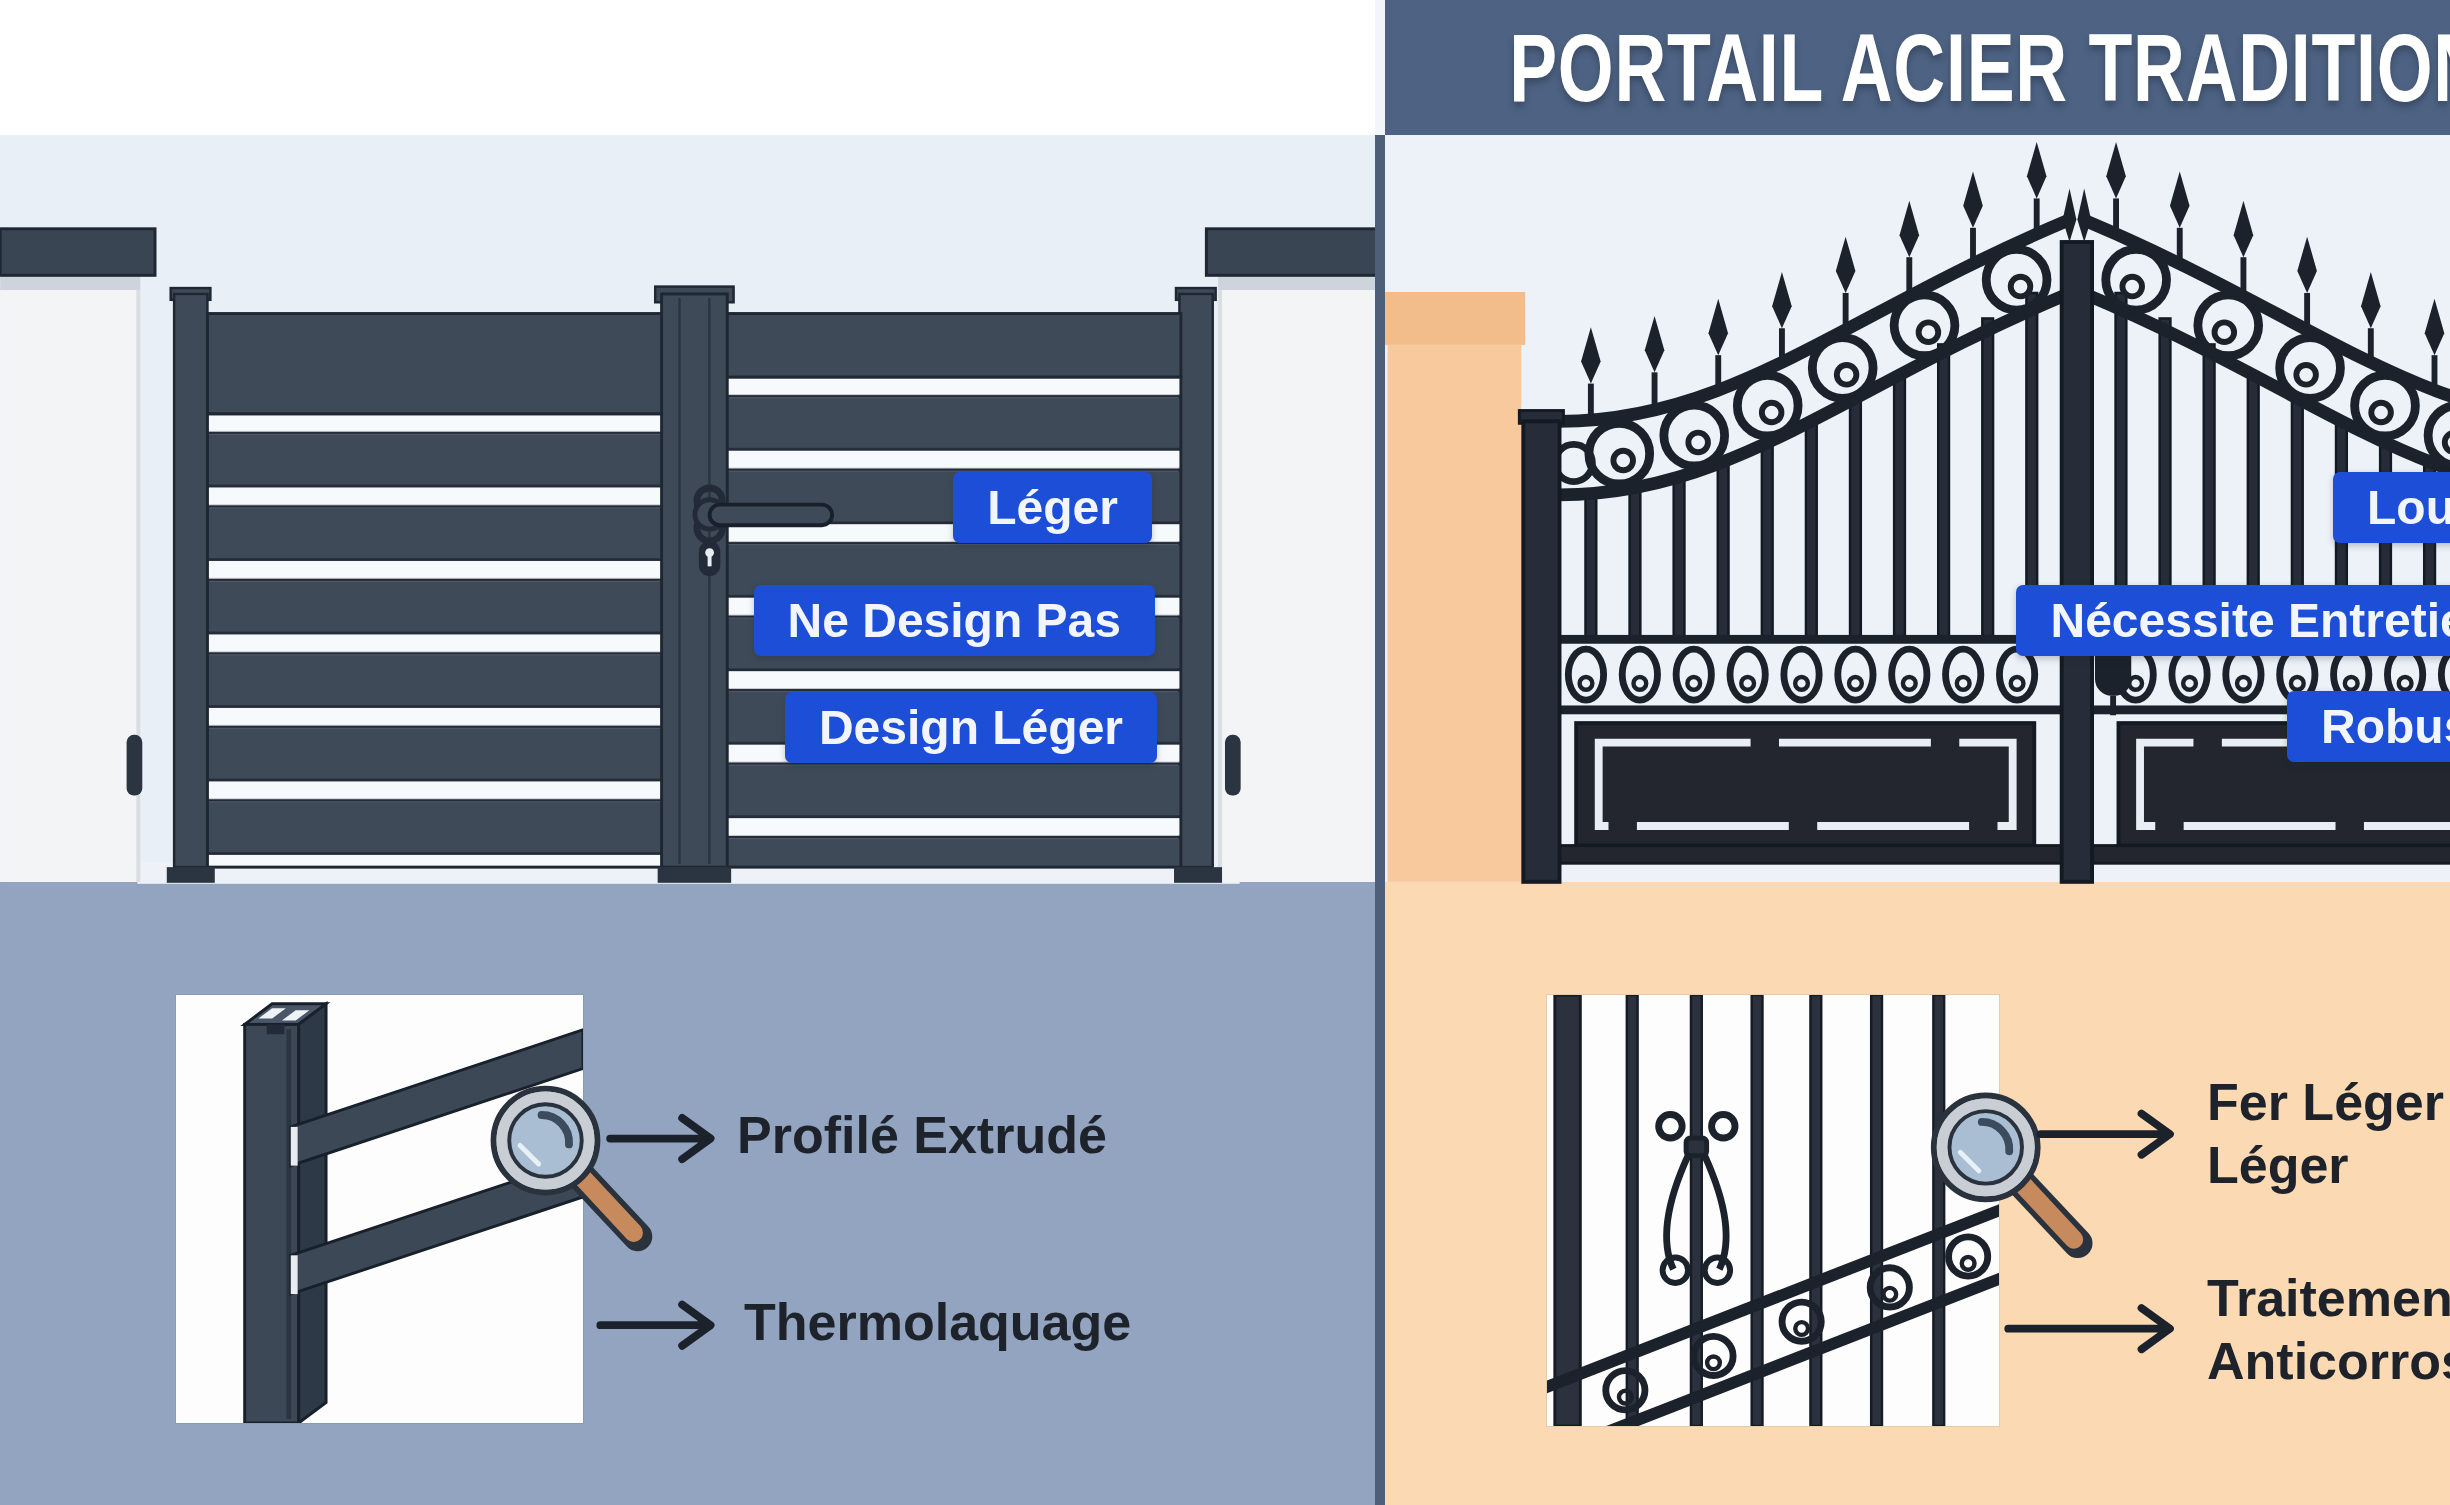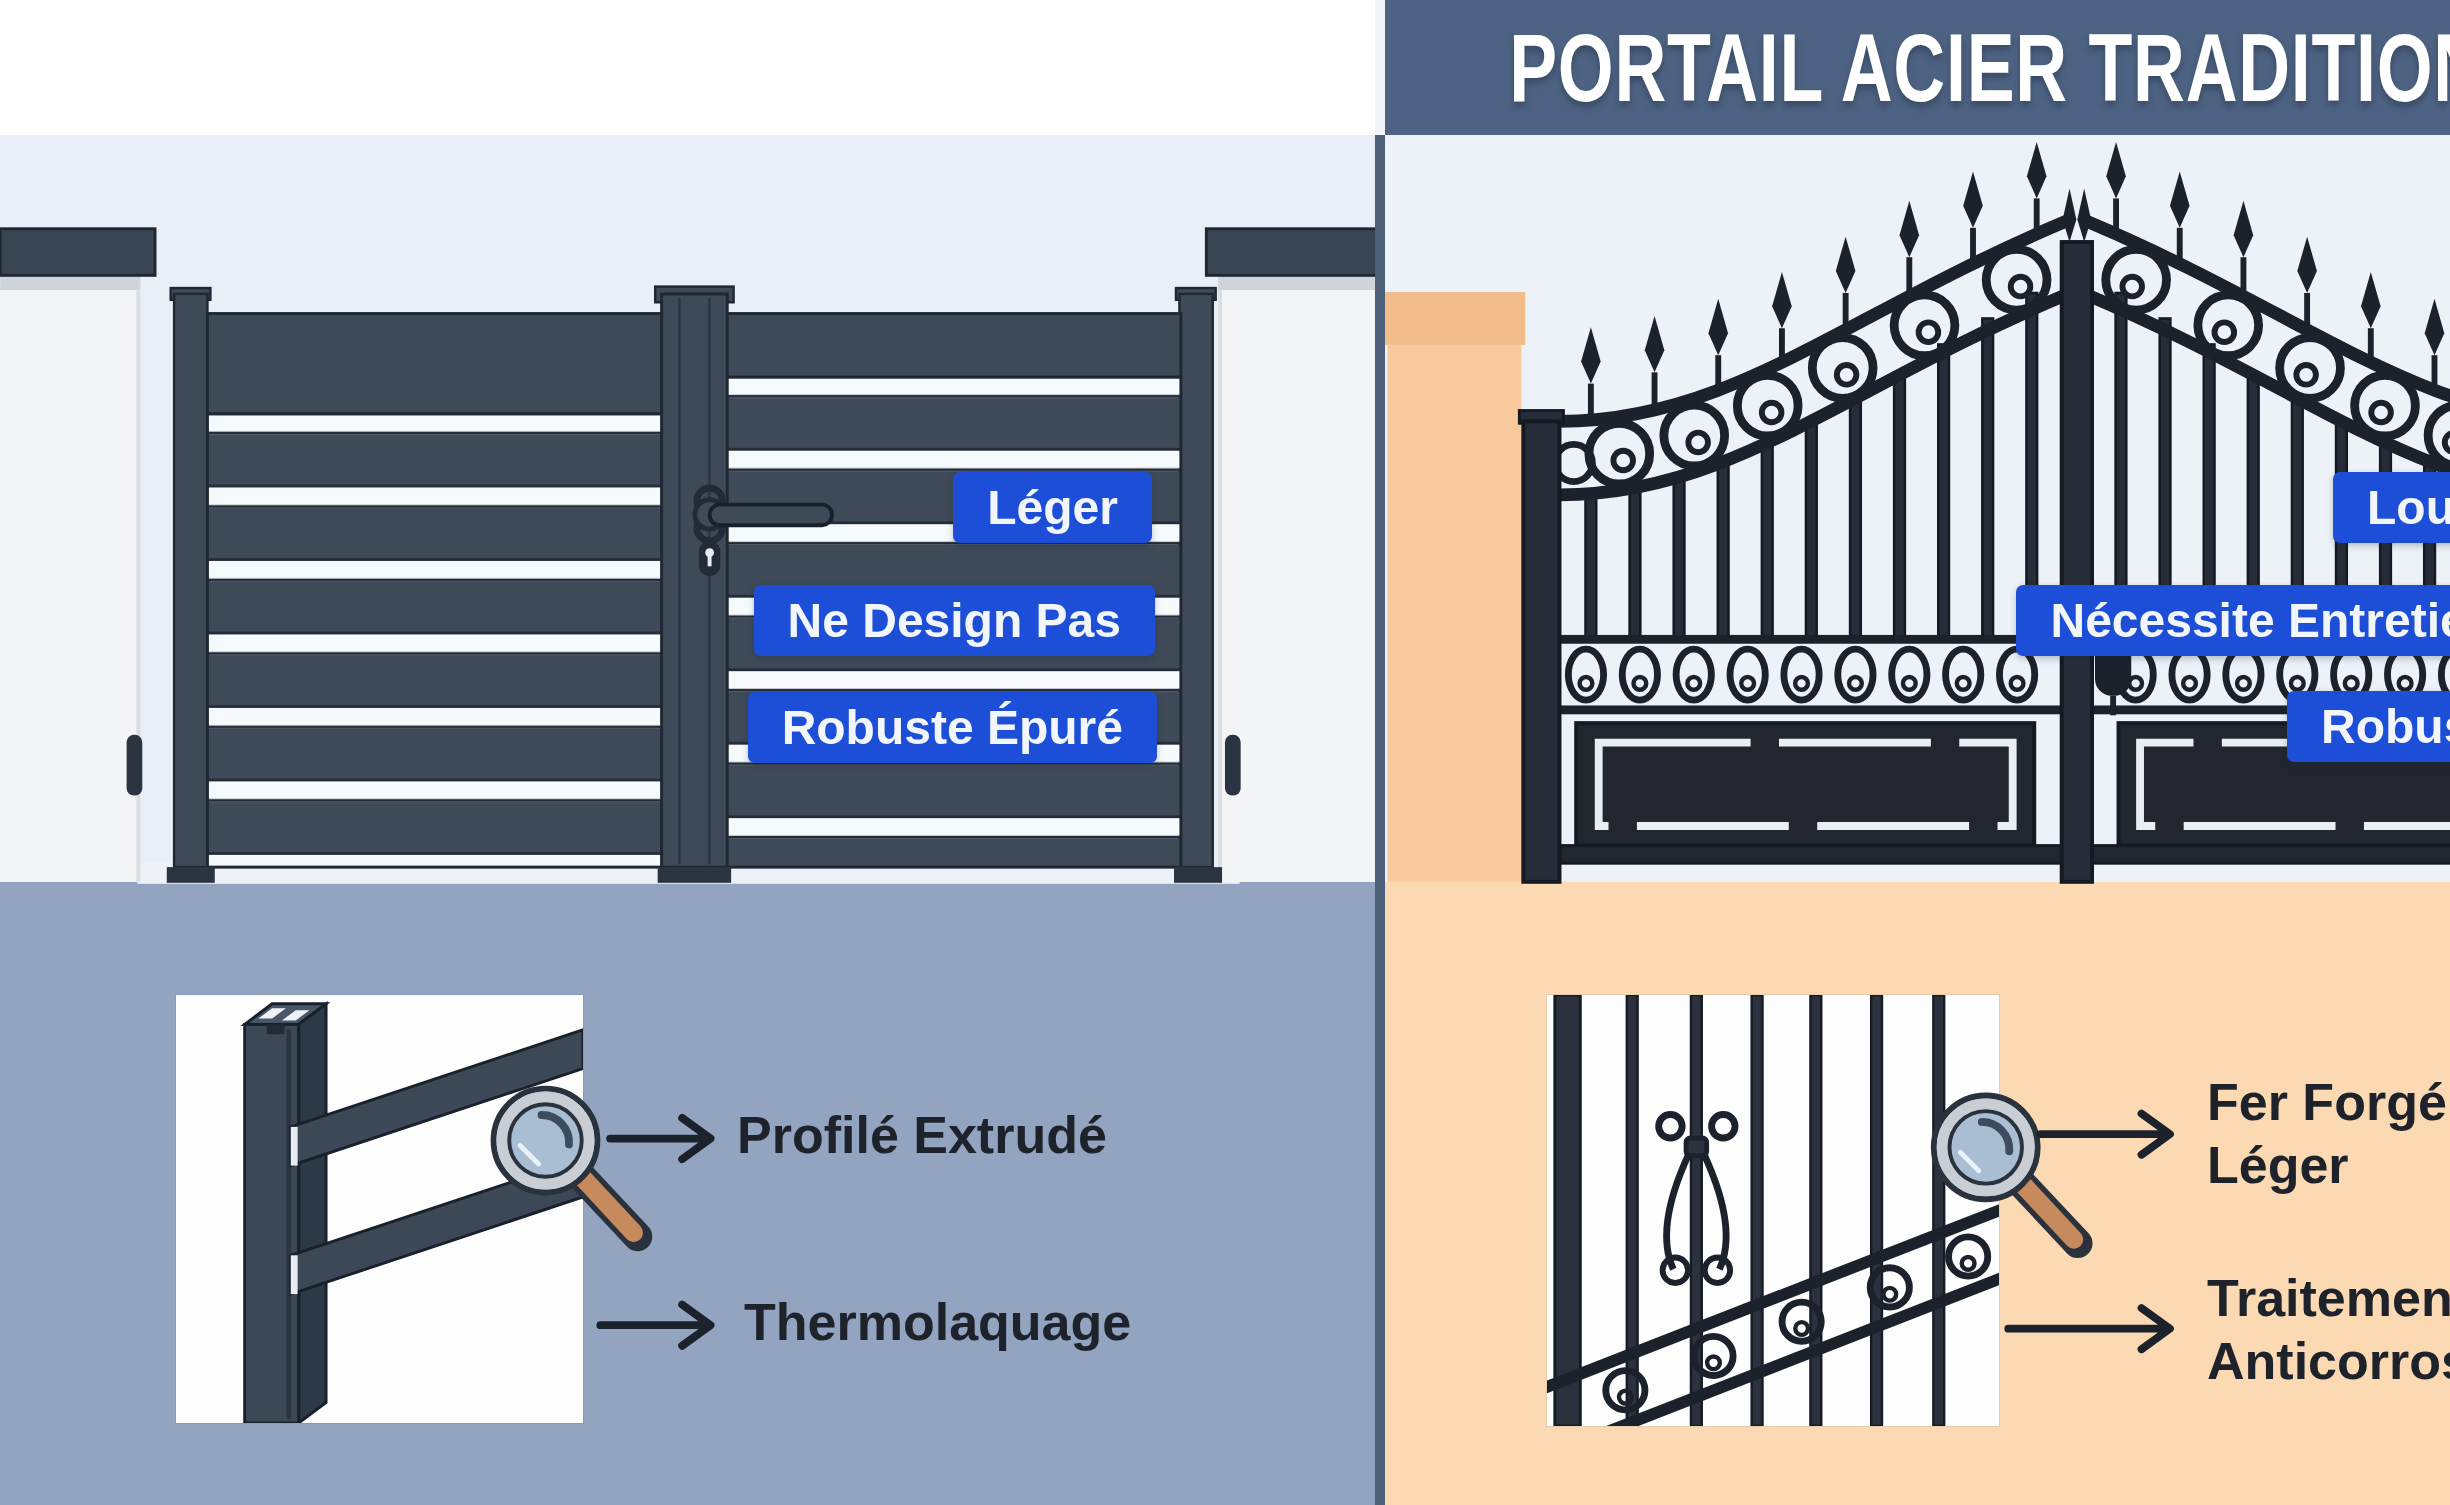--- a/index.html
+++ b/index.html
@@ -151,21 +151,21 @@
       <g>
         <path d="M1245,2324 H1430 M1392,2282 L1450,2324 L1392,2366" stroke="#1c222c" stroke-width="16" fill="none" stroke-linecap="round" stroke-linejoin="round"></path>
       </g>
       <g>
         <path d="M1225,2705 H1430 M1392,2663 L1450,2705 L1392,2747" stroke="#1c222c" stroke-width="16" fill="none" stroke-linecap="round" stroke-linejoin="round"></path>
       </g>
     </svg>
 
     <div class="badge" style="top:472px;right:228px;">Léger</div>
     <div class="badge" style="top:585px;right:225px;">Ne Design Pas</div>
-    <div class="badge" style="top:692px;right:223px;">Robuste Épuré</div>
+    <div class="badge" style="top:692px;right:223px;">Design Léger</div>
 
     <div class="callout" style="left:737px;top:1104px;">
       <span style="display:block">Profilé Extrudé</span>
       <span style="display:block"></span>
     </div>
     <div class="callout" style="left:744px;top:1291px;">
       <span style="display:block">Thermolaquage</span>
       <span style="display:block"></span>
     </div>
   </div>
@@ -342,21 +342,21 @@
     </svg>
 
     <div class="layer title-band">
       <div class="title-text">PORTAIL ACIER TRADITIONNEL</div>
     </div>
     <div class="badge" style="top:472px;right:223px;">Lourd</div>
     <div class="badge" style="top:585px;right:230px;">Nécessite Entretien</div>
     <div class="badge" style="top:691px;right:213px;">Robuste</div>
 
     <div class="callout" style="left:827px;top:1071px;">
-      <span style="display:block">Fer Forgé</span>
+      <span style="display:block">Fer Léger</span>
       <span style="display:block">Léger</span>
     </div>
     <div class="callout" style="left:827px;top:1267px;">
       <span style="display:block">Traitement</span>
       <span style="display:block">Anticorrosion</span>
     </div>
   </div>
 
   <div class="divider-seg" id="divider-top"></div>
   <div class="divider-seg" id="divider-bottom"></div>

